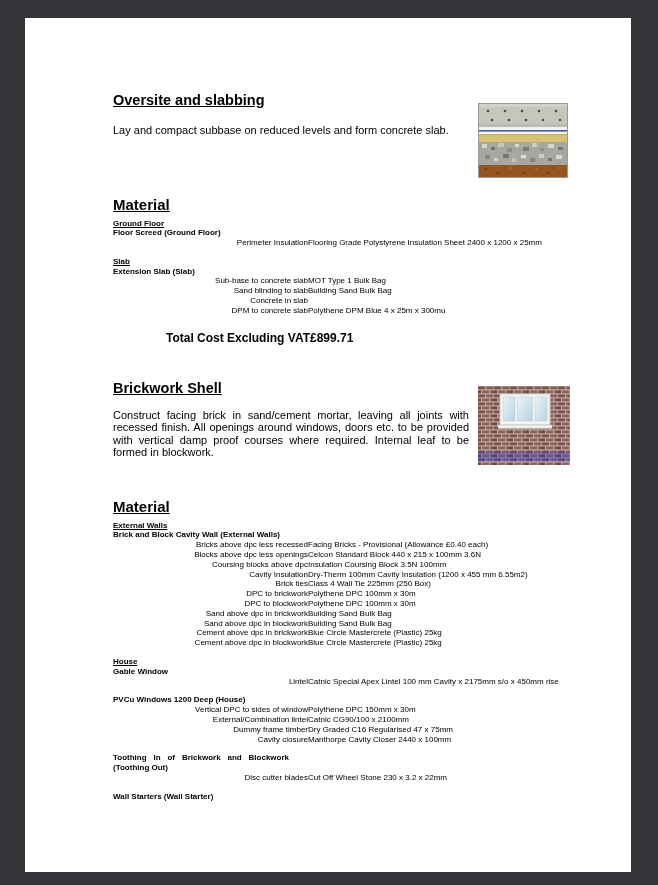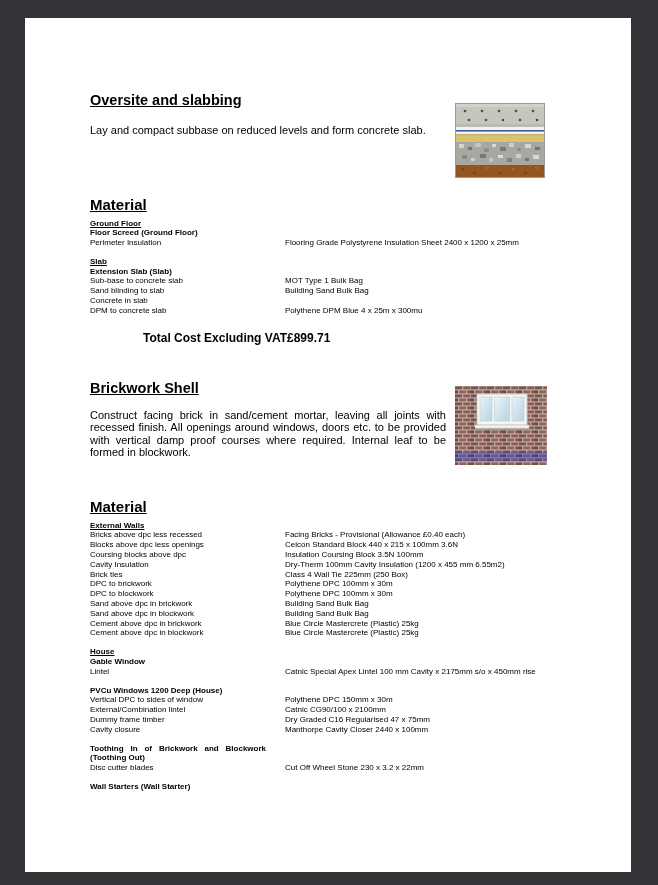--- a/index.html
+++ b/index.html
@@ -9,21 +9,21 @@
     font-family:"Liberation Sans", sans-serif;
     color:#000;
     overflow:hidden;
   }
   .page {
     position:relative;
     width:606px; height:854px;
     margin:18px 0 13px 25px;
     background:#ffffff;
     box-sizing:border-box;
-    padding:74px 60px 0 65px;
+    padding:74px 60px 0 88px;
   }
   .sec-head { position:relative; }
   .sec-title {
     font-size:14.5px; font-weight:bold; text-decoration:underline;
     margin:0; line-height:17px;
   }
   .sec-desc {
     font-size:11px; line-height:12.5px;
     width:356px; text-align:justify;
     margin:15px 0 0 0;
@@ -39,21 +39,21 @@
     font-size:15px; font-weight:bold; text-decoration:underline;
     margin:62px 0 0 0; line-height:11px;
   }
   .material-heading.m2 { margin-top:42px; }
   .group { margin-top:9px; font-size:8px; line-height:9.8px; }
   .g-sub { font-weight:bold; text-decoration:underline; display:inline-block;text-align:center; }
   .g-name { font-weight:bold; }
   .g-name-block { font-weight:bold; width:176px; }
   .g-name-block .jline { display:block; text-align:justify; text-align-last:justify; }
   .row { display:flex; }
-  .row .lbl { flex:0 0 195px; }
+  .row .lbl { flex:0 0 195px;text-align:right; }
   .row .val { flex:1; }
   .total {
     display:flex; margin-top:15px;
     font-size:12px; font-weight:bold; line-height:14px;text-align:right;
   }
   .total .t-lbl { flex:0 0 197px; }
   .section-brickwork { margin-top:35px; }
 </style>
 </head>
 <body>
@@ -200,20 +200,21 @@
           <rect x="20" y="39" width="54" height="3.5" fill="#efefed" stroke="#c0c0bc" stroke-width="0.5"></rect>
           <rect x="20" y="42.8" width="54" height="1" fill="#9a9a96"></rect>
         </svg>
       </div>
     </div>
 
     <h3 class="material-heading m2">Material</h3>
 
     <div class="group">
       <div><span class="g-sub">External Walls</span></div>
+      <div class="g-name">Brick and Block Cavity Wall (External Walls)</div>
       <div class="rows">
 
           <div class="row">
             <span class="lbl">Bricks above dpc less recessed</span>
             <span class="val">Facing Bricks - Provisional (Allowance £0.40 each)</span>
           </div>
 
           <div class="row">
             <span class="lbl">Blocks above dpc less openings</span>
             <span class="val">Celcon Standard Block 440 x 215 x 100mm 3.6N</span>

